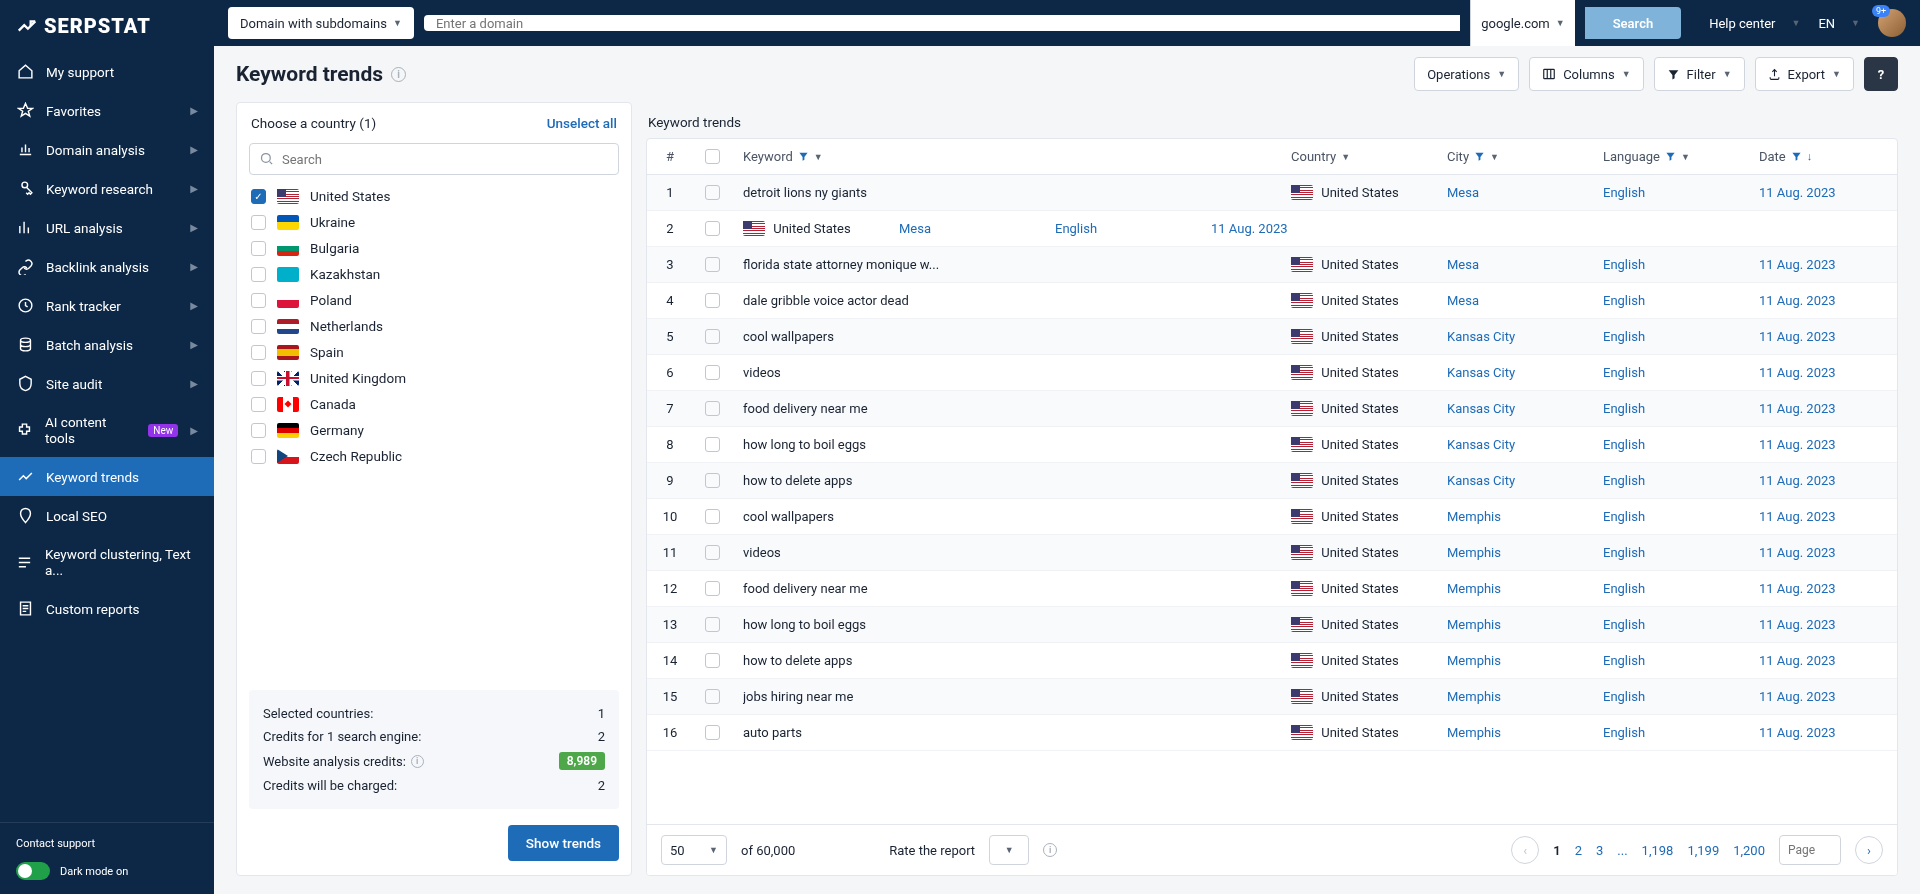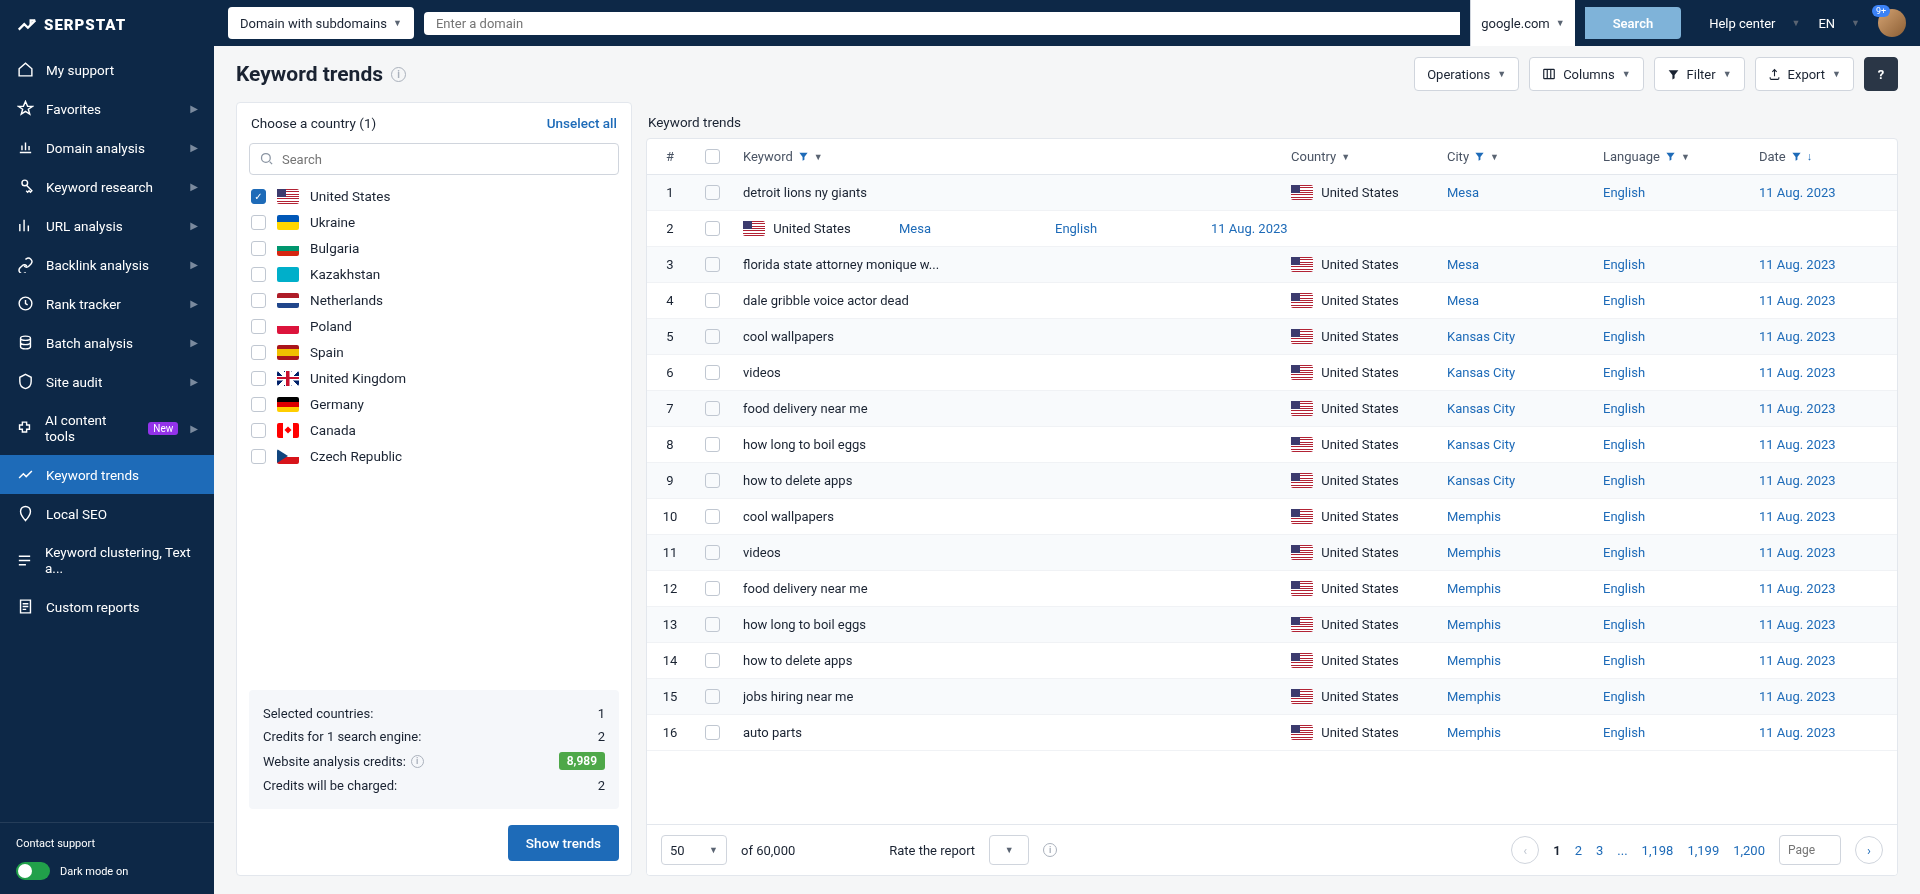--- a/index.html
+++ b/index.html
@@ -1,38 +1,38 @@
 <!DOCTYPE html>
 <html><head>
 <meta charset="utf-8">
 <style>
 * { margin:0; padding:0; box-sizing:border-box; font-family:-apple-system,BlinkMacSystemFont,"Segoe UI",Roboto,Arial,sans-serif; }
 body { background:#f5f6f7; color:#1a2332; font-size:13px; overflow:hidden; }
 .app { display:flex; height:894px; width:1920px; background:#fff; }
 
 
 .sidebar { width:214px; background:#0d2847; color:#fff; display:flex; flex-direction:column; flex-shrink:0; }
-.logo { display:flex; align-items:center; padding:14px 16px; font-size:15px; font-weight:900; letter-spacing:1px; gap:6px; }
+.logo { display:flex; align-items:center; padding:14px 16px; font-size:20px; font-weight:900; letter-spacing:1px; gap:6px; }
 .logo svg { width:22px; height:22px; }
 .nav { flex:1; overflow-y:auto; }
 .nav-item { display:flex; align-items:center; padding:11px 16px; gap:12px; cursor:pointer; position:relative; font-size:13.5px; }
 .nav-item.active { background:#1e6bb8; }
 .nav-item .icon { width:18px; display:flex; justify-content:center; }
 .nav-item .chev { margin-left:auto; color:#7a8a9e; font-size:10px; }
 .nav-badge { background:#9333ea; color:#fff; font-size:10px; padding:1px 5px; border-radius:3px; margin-left:4px; }
 .sidebar-footer { padding:14px 16px; border-top:1px solid rgba(255,255,255,0.1); font-size:11px; }
 .darkmode { display:flex; align-items:center; gap:10px; margin-top:12px; }
 .toggle { width:34px; height:18px; background:#21a04a; border-radius:10px; position:relative; cursor:pointer; }
 .toggle::after { content:""; position:absolute; left:2px; top:2px; width:14px; height:14px; background:#fff; border-radius:50%; }
 
 
 .main { flex:1; display:flex; flex-direction:column; min-width:0; }
 .topbar { height:46px; background:#0d2847; display:flex; align-items:center; padding:0 14px 0 0; gap:10px; }
 .domain-select { background:#fff; height:32px; display:flex; align-items:center; padding:0 12px; border-radius:4px; margin-left:14px; font-size:13px; gap:6px; cursor:pointer; }
-.search-input { flex:1; height:23px; border:none; padding:0 12px; font-size:13px; border-radius:4px 0 0 4px; outline:none; }
+.search-input { flex:1; height:16px; border:none; padding:0 12px; font-size:13px; border-radius:4px 0 0 4px; outline:none; }
 .gsel { background:#fff; height:48px; display:flex; align-items:center; padding:0 10px; font-size:13px; border-left:1px solid #d0d5dd; gap:6px; cursor:pointer; }
 .search-btn { height:32px; padding:0 28px; background:#7fb3d9; color:#fff; border:none; font-size:13px; font-weight:600; border-radius:0 4px 4px 0; cursor:pointer; }
 .top-right { display:flex; align-items:center; gap:18px; color:#fff; font-size:13px; margin-left:18px; }
 .top-right .item { display:flex; align-items:center; gap:16px; cursor:pointer; }
 .avatar { width:28px; height:28px; border-radius:50%; background:linear-gradient(135deg,#d4a373,#8b5e34); position:relative; }
 .avatar .badge { position:absolute; top:-4px; left:-6px; background:#3b82f6; color:#fff; font-size:9px; padding:1px 4px; border-radius:7px; }
 
 .page-header { height:56px; display:flex; align-items:center; padding:0 22px; background:#f5f6f7; }
 .page-header h1 { font-size:21px; font-weight:700; color:#1a2332; display:flex; align-items:center; gap:8px; }
 .info-icon { width:15px; height:15px; border:1.5px solid #aab1bc; border-radius:50%; color:#aab1bc; font-size:10px; font-weight:700; display:flex; align-items:center; justify-content:center; }
@@ -349,47 +349,47 @@
               <span class="flag flag-bg"></span>
               <span>Bulgaria</span>
             </div>
             <div class="country-item">
               <span class="cbox"></span>
               <span class="flag flag-kz"></span>
               <span>Kazakhstan</span>
             </div>
             <div class="country-item">
               <span class="cbox"></span>
+              <span class="flag flag-pl"></span>
+              <span>Poland</span>
+            </div>
+            <div class="country-item">
+              <span class="cbox"></span>
               <span class="flag flag-nl"></span>
               <span>Netherlands</span>
             </div>
             <div class="country-item">
               <span class="cbox"></span>
-              <span class="flag flag-pl"></span>
-              <span>Poland</span>
-            </div>
-            <div class="country-item">
-              <span class="cbox"></span>
               <span class="flag flag-es"></span>
               <span>Spain</span>
             </div>
             <div class="country-item">
               <span class="cbox"></span>
               <span class="flag flag-gb"></span>
               <span>United Kingdom</span>
             </div>
             <div class="country-item">
               <span class="cbox"></span>
+              <span class="flag flag-ca"></span>
+              <span>Canada</span>
+            </div>
+            <div class="country-item">
+              <span class="cbox"></span>
               <span class="flag flag-de"></span>
               <span>Germany</span>
-            </div>
-            <div class="country-item">
-              <span class="cbox"></span>
-              <span class="flag flag-ca"></span>
-              <span>Canada</span>
             </div>
             <div class="country-item">
               <span class="cbox"></span>
               <span class="flag flag-cz"></span>
               <span>Czech Republic</span>
             </div>
           </div>
         <div class="lp-stats">
           <div class="row">
               <span>Selected countries:</span>

